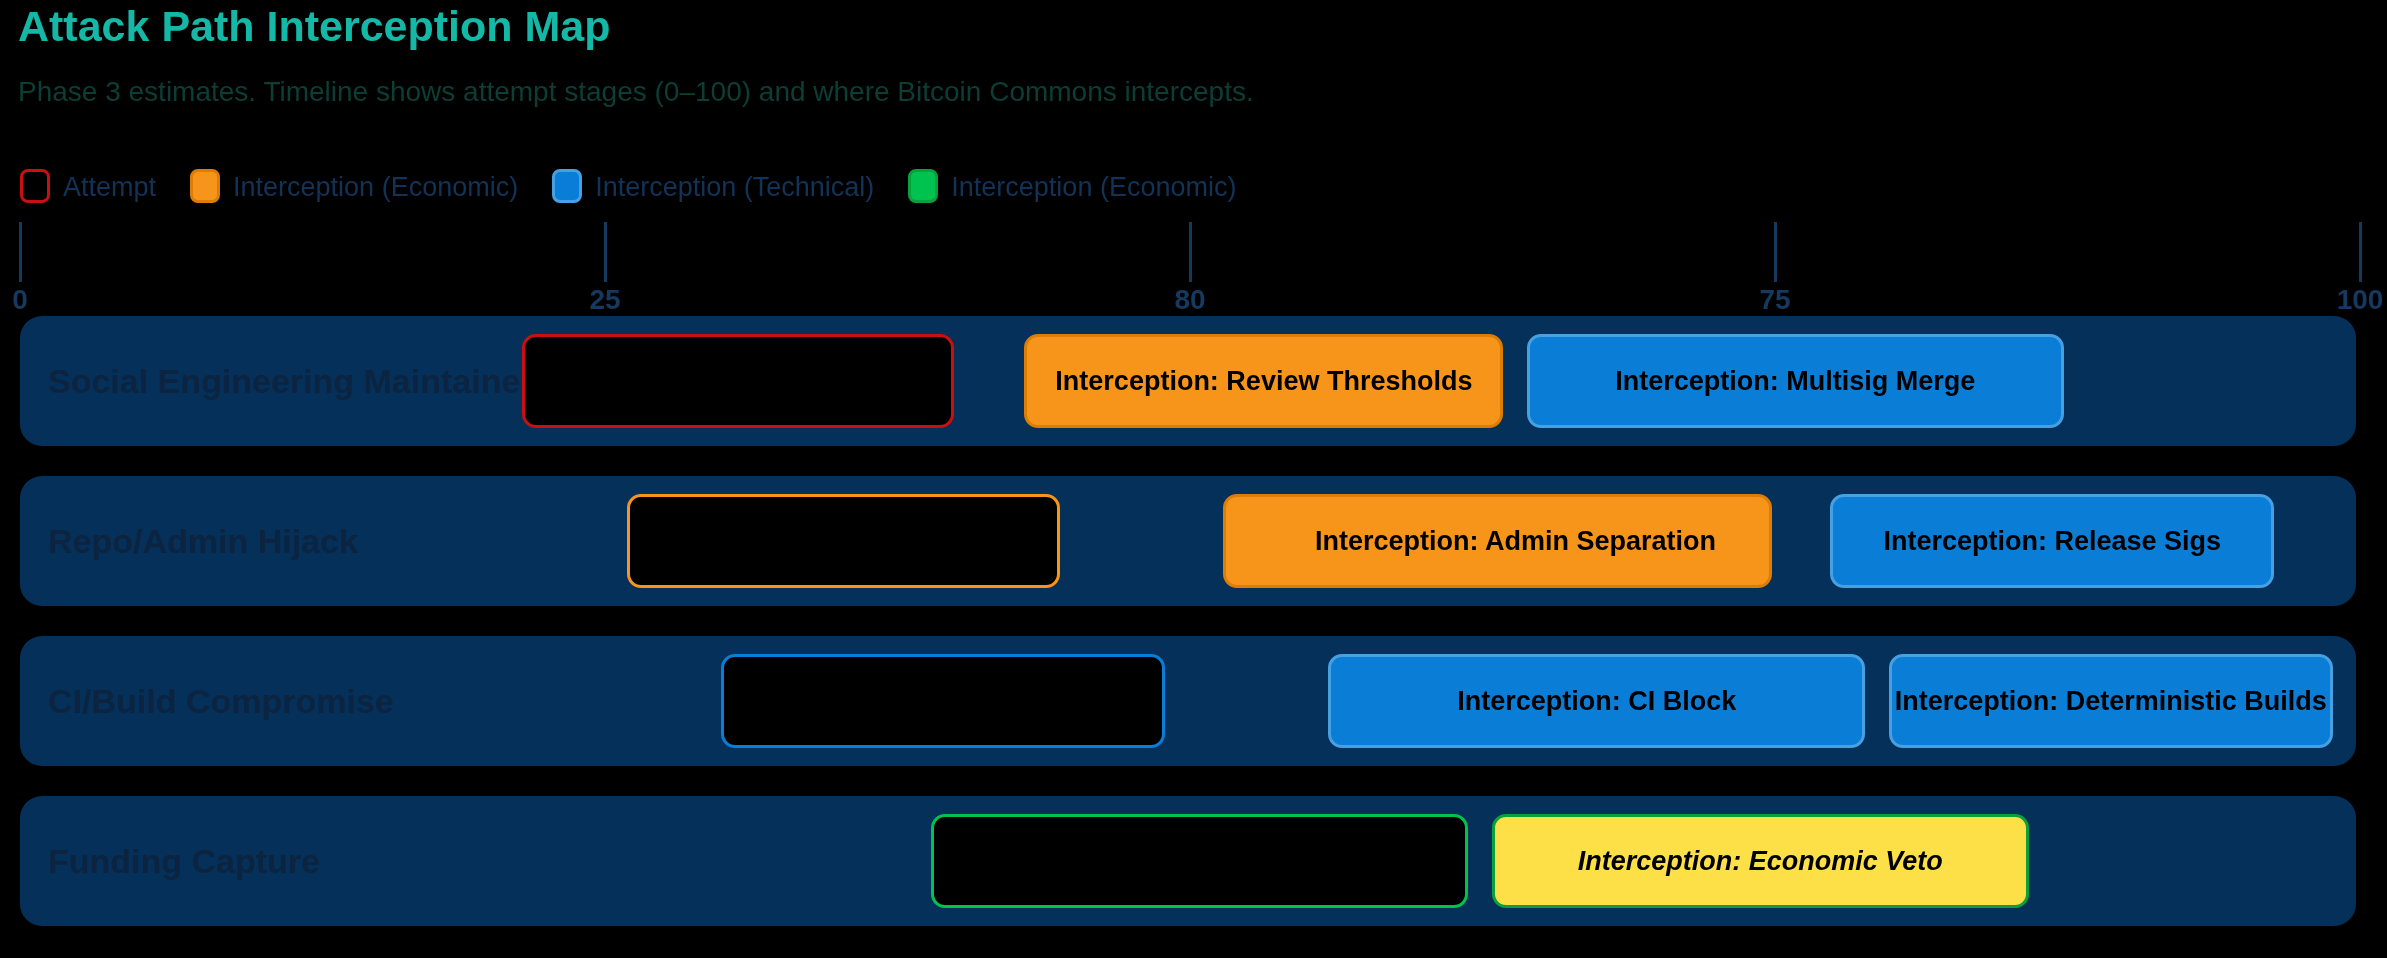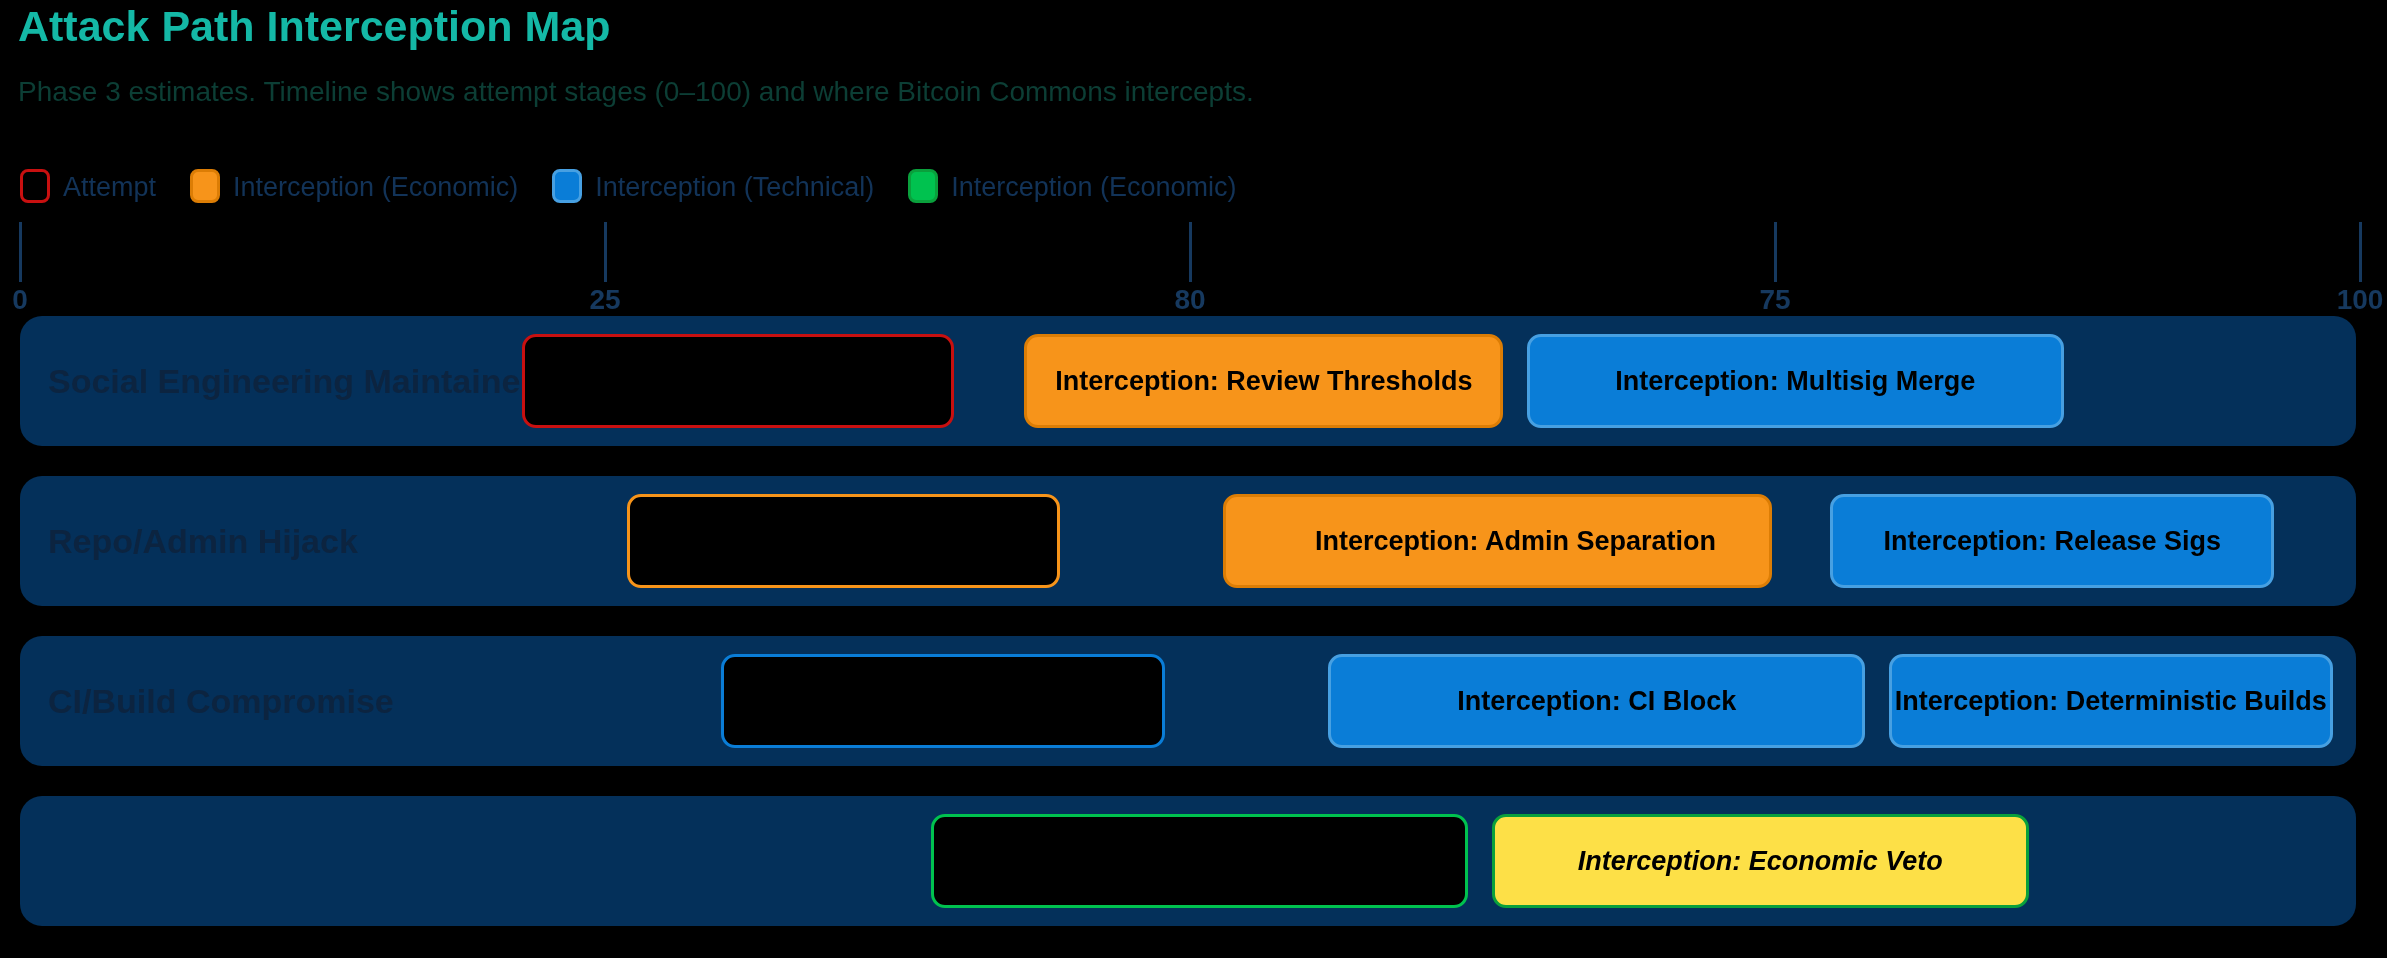--- a/index.html
+++ b/index.html
@@ -124,18 +124,19 @@
     </div>
 
     <div class="lane">
       <div class="lane-label">CI/Build Compromise</div>
       <div class="seg" style="left: 30%; width: 19%; background: rgb(0, 0, 0); border-color: rgb(10, 125, 215);"></div>
       <div class="seg" style="left: 56%; width: 23%; background: rgb(10, 125, 215); border-color: rgb(71, 160, 226);">Interception: CI Block</div>
       <div class="seg" style="left: 80%; width: 19%; background: rgb(10, 125, 215); border-color: rgb(71, 160, 226);">Interception: Deterministic Builds</div>
     </div>
 
     <div class="lane">
+      <div class="lane-label">Funding Capture</div>
       <div class="seg" style="left: 39%; width: 23%; background: rgb(0, 0, 0); border-color: rgb(0, 194, 79);"></div>
       <div class="seg" style="left: 63%; width: 23%; background: #fde047; border-color: rgb(10, 160, 60); font-style: italic;">Interception: Economic Veto</div>
     </div>
 
   </div>
 </div>
 
 </body></html>

